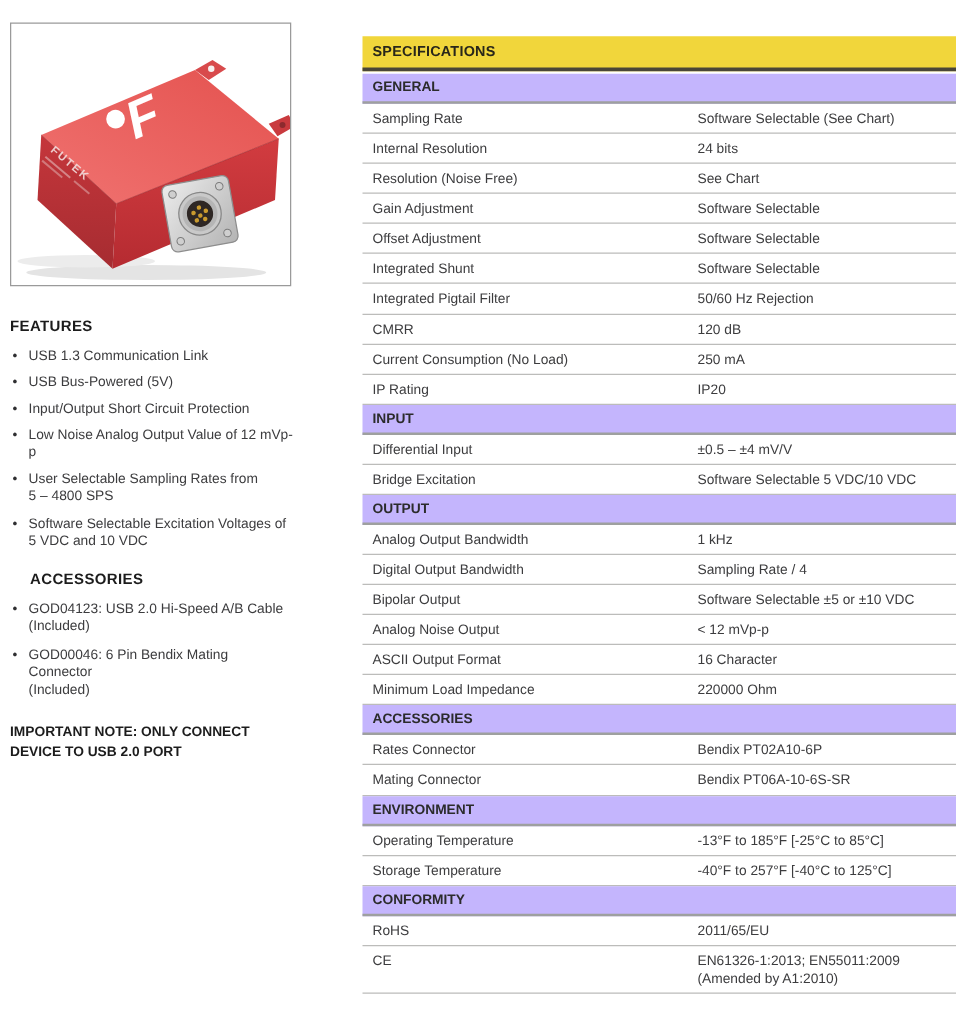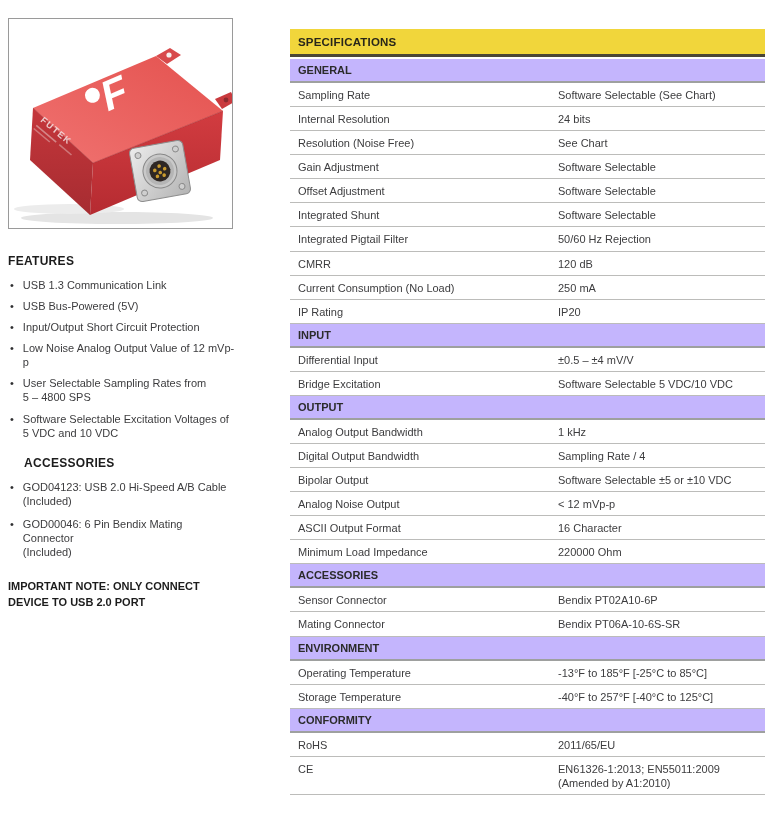--- a/index.html
+++ b/index.html
@@ -243,21 +243,21 @@
         <div class="spec-row">
           <div class="cell key">ASCII Output Format</div>
           <div class="cell val">16 Character</div>
         </div>
         <div class="spec-row">
           <div class="cell key">Minimum Load Impedance</div>
           <div class="cell val">220000 Ohm</div>
         </div>
         <div class="section-band">ACCESSORIES</div>
         <div class="spec-row">
-          <div class="cell key">Sensor Connector</div>
+          <div class="cell key">Rates Connector</div>
           <div class="cell val">Bendix PT02A10-6P</div>
         </div>
         <div class="spec-row">
           <div class="cell key">Mating Connector</div>
           <div class="cell val">Bendix PT06A-10-6S-SR</div>
         </div>
         <div class="section-band">ENVIRONMENT</div>
         <div class="spec-row">
           <div class="cell key">Operating Temperature</div>
           <div class="cell val">-13°F to 185°F [-25°C to 85°C]</div>

